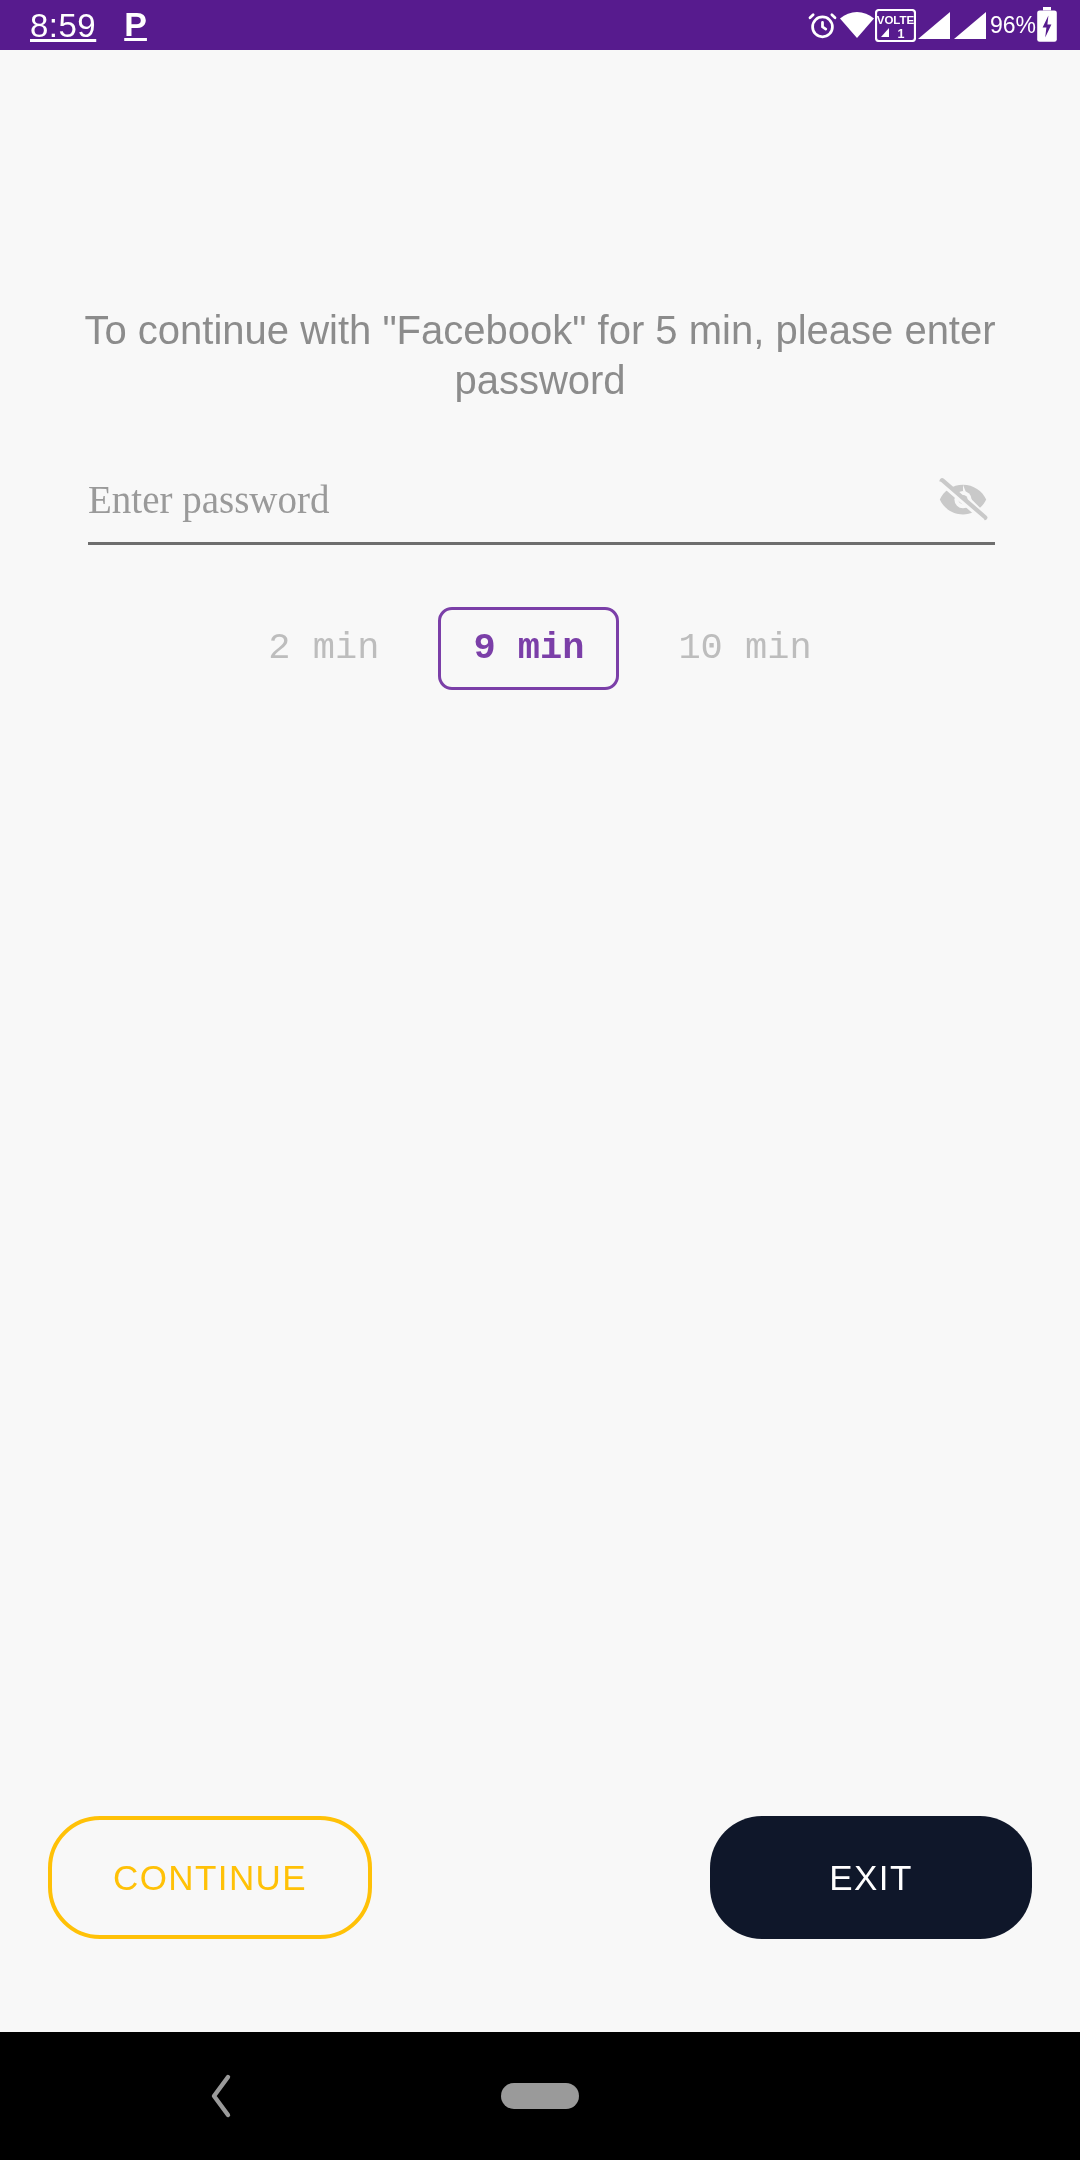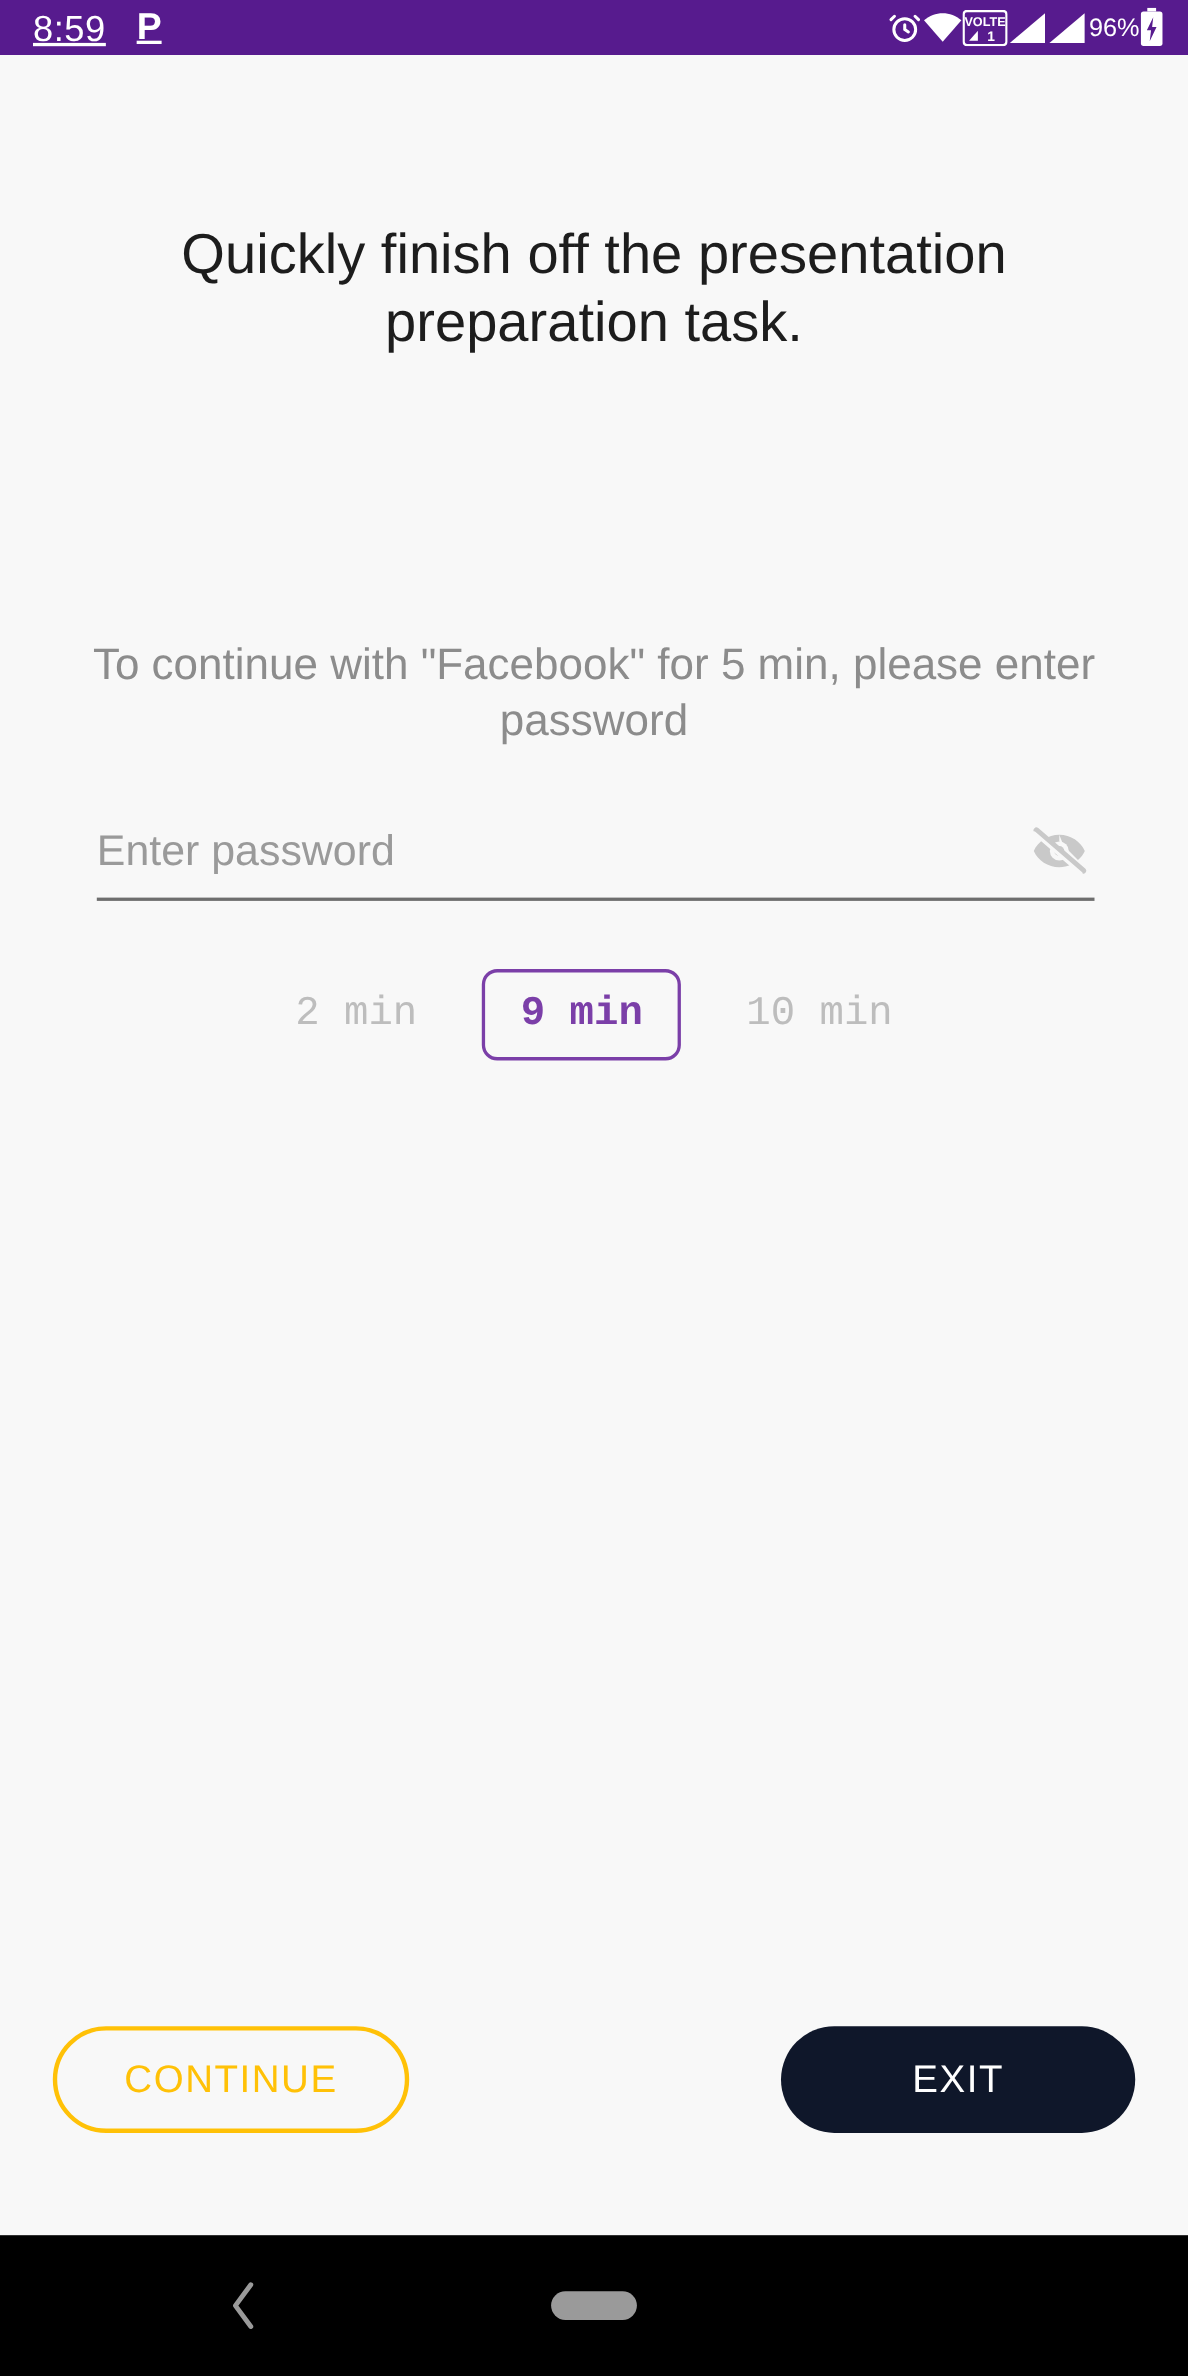--- a/index.html
+++ b/index.html
@@ -61,21 +61,21 @@
   .pw-row {
     margin:70px 85px 0 88px;
     position:relative;
     display:flex; align-items:flex-end;
     border-bottom:3px solid #6e6e6e;
     padding-bottom:18px;
   }
   .pw-input {
     flex:1 1 auto;
     border:none; outline:none; background:transparent;
-    font-family:Liberation Sans, sans-serif;
+    font-family:Liberation Serif, serif;
     font-size:39px; color:#222;
     padding:0 0 2px 0;
   }
   .pw-input::placeholder { color:#9a9a9a; opacity:1; }
   .eye-btn {
     flex:0 0 auto;
     background:transparent; border:none; cursor:pointer;
     padding:0 4px 2px 10px;
     display:flex; align-items:center;
   }
@@ -108,21 +108,21 @@
 
   .spacer { flex:1 1 auto; }
 
   
   .actions {
     display:flex; align-items:center; justify-content:space-between;
     padding:0 48px;
     margin-bottom:93px;
   }
   .btn {
-    height:97px;
+    height:123px;
     border-radius:52px;
     font-family:"Liberation Sans", sans-serif;
     font-size:35px;
     letter-spacing:1.4px;
     cursor:pointer;
     display:flex; align-items:center; justify-content:center;
   }
   .btn-continue {
     width:324px;
     background:#f8f8f8;
@@ -212,21 +212,20 @@
           <rect x="7" y="0" width="8" height="3.4" fill="#ffffff"></rect>
           <rect x="1.2" y="3.4" width="19.6" height="31.4" rx="2.4" fill="#ffffff"></rect>
           <path d="M12.4 8.6 L6.6 20.4 L10.4 20.4 L9.2 30.4 L15.4 17.6 L11.4 17.6 Z" fill="#571B8E"></path>
         </svg>
       </span>
     </div>
   </div>
 
   <div class="content">
 
-    <h1 class="headline">Quickly finish off the presentation preparation task.</h1>
 
     <p class="prompt">To continue with "Facebook" for 5 min, please enter password</p>
 
     <div class="pw-row">
       <input class="pw-input" type="text" placeholder="Enter password" style="">
       <button class="eye-btn">
         <span>
           <svg width="56" height="46" viewBox="0 0 28 23">
             <path d="M14 4.4c5.2 0 9.7 3.1 11.6 7.4 -0.7 1.6 -1.8 3 -3.1 4.1 L14 7.4 Z
                      M14 4.4C8.8 4.4 4.3 7.5 2.4 11.8c1.9 4.3 6.4 7.4 11.6 7.4 1.9 0 3.7-0.4 5.3-1.2z" fill="#C9C9C9"></path>

